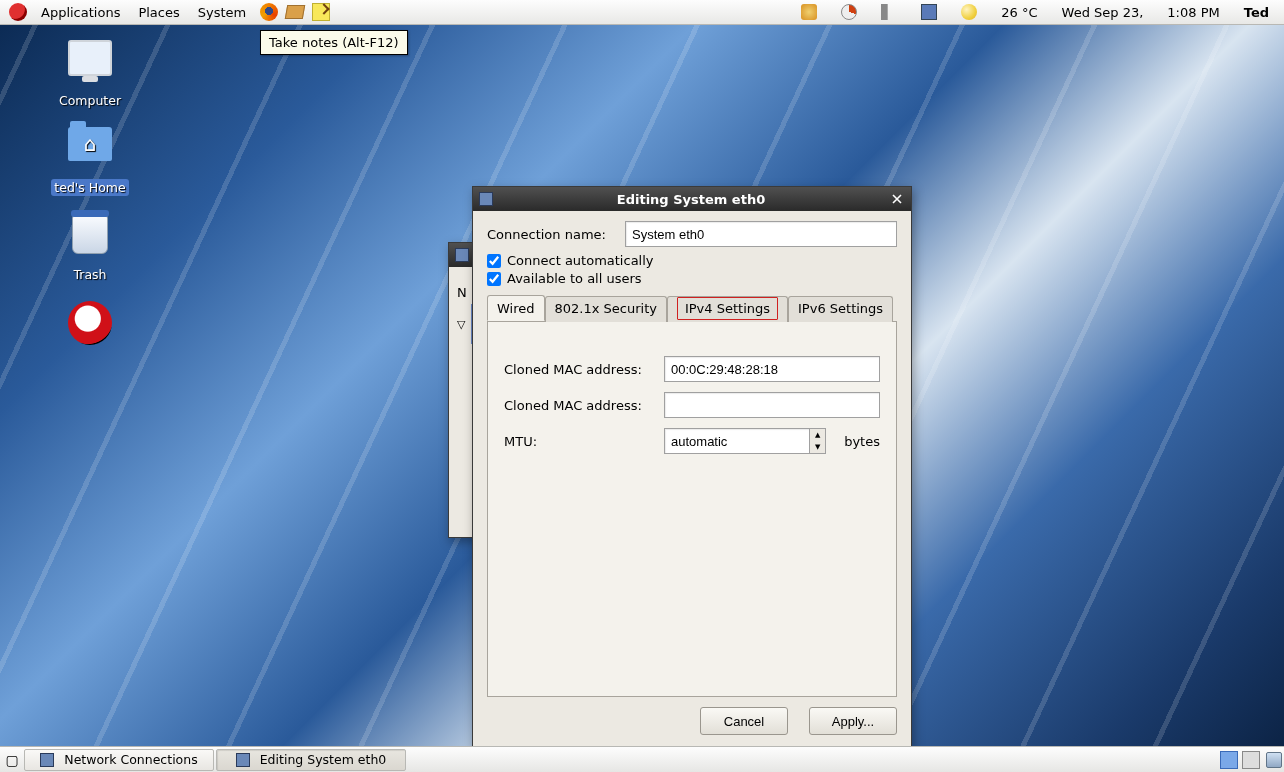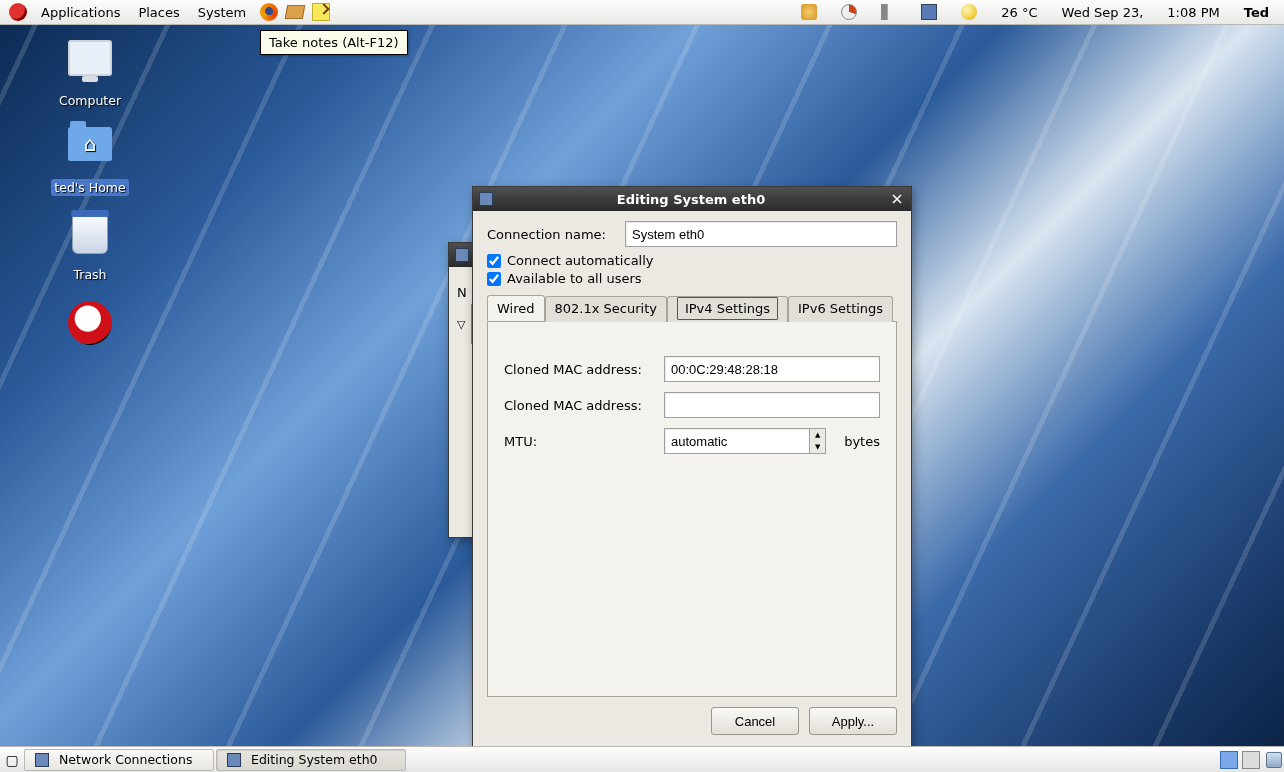--- a/index.html
+++ b/index.html
@@ -123,36 +123,36 @@
 .field-row{display:flex;align-items:center;gap:10px;margin-bottom:10px;}
 .field-row label{width:150px;text-align:left;font-size:13px;}
 .spin{position:relative;flex:1;display:flex;}
 .spin input{width:100%;}
 .spin-buttons{
   width:16px;border:1px solid #a0a0a0;border-left:none;background:#ece9e2;
   display:flex;flex-direction:column;
 }
 .spin-buttons div{flex:1;display:flex;align-items:center;justify-content:center;font-size:7px;line-height:1;}
 .unit-label{margin-left:8px;font-size:13px;}
-.dialog-buttons{display:flex;justify-content:flex-end;gap:10px;margin-top:10px;}
+.dialog-buttons{display:flex;justify-content:flex-end;gap:21px;margin-top:10px;}
 .btn{
   min-width:88px;height:28px;border:1px solid #9a968e;
   background:linear-gradient(#faf9f5,#e2dfd7);border-radius:3px;
   font-size:13px;padding:0 14px;cursor:default;
 }
 
 .taskbar{
   position:absolute;left:0;right:0;bottom:0;height:26px;
   background:linear-gradient(#fdfdfd,#e6e6e4);border-top:1px solid #b8b8b4;
   display:flex;align-items:center;padding:0 2px;z-index:100;gap:2px;
 }
 .task-btn{
   height:22px;display:flex;align-items:center;gap:10px;
   padding:0 10px;border:1px solid #b8b8b4;border-radius:2px;
-  background:linear-gradient(#faf9f7,#e8e6e2);min-width:190px;font-size:12.5px;
+  background:linear-gradient(#faf9f7,#e8e6e2);min-width:190px;font-size:12.5px;justify-content:center;
 }
 .task-btn.active{background:linear-gradient(#e8e6e0,#dad7d0);box-shadow:inset 1px 1px 1px rgba(0,0,0,.1);}
 .task-icon{width:14px;height:14px;background:#6a88b8;border:1px solid #2a3a5a;}
 .taskbar-spacer{flex:1;}
 .tray-box{width:18px;height:18px;border:1px solid #3a6ab8;background:#7aa8e8;margin-right:2px;}
 .tray-square{width:18px;height:18px;border:1px solid #888;background:#ddd;margin-right:4px;}
 </style>
 </head>
 <body>
 

